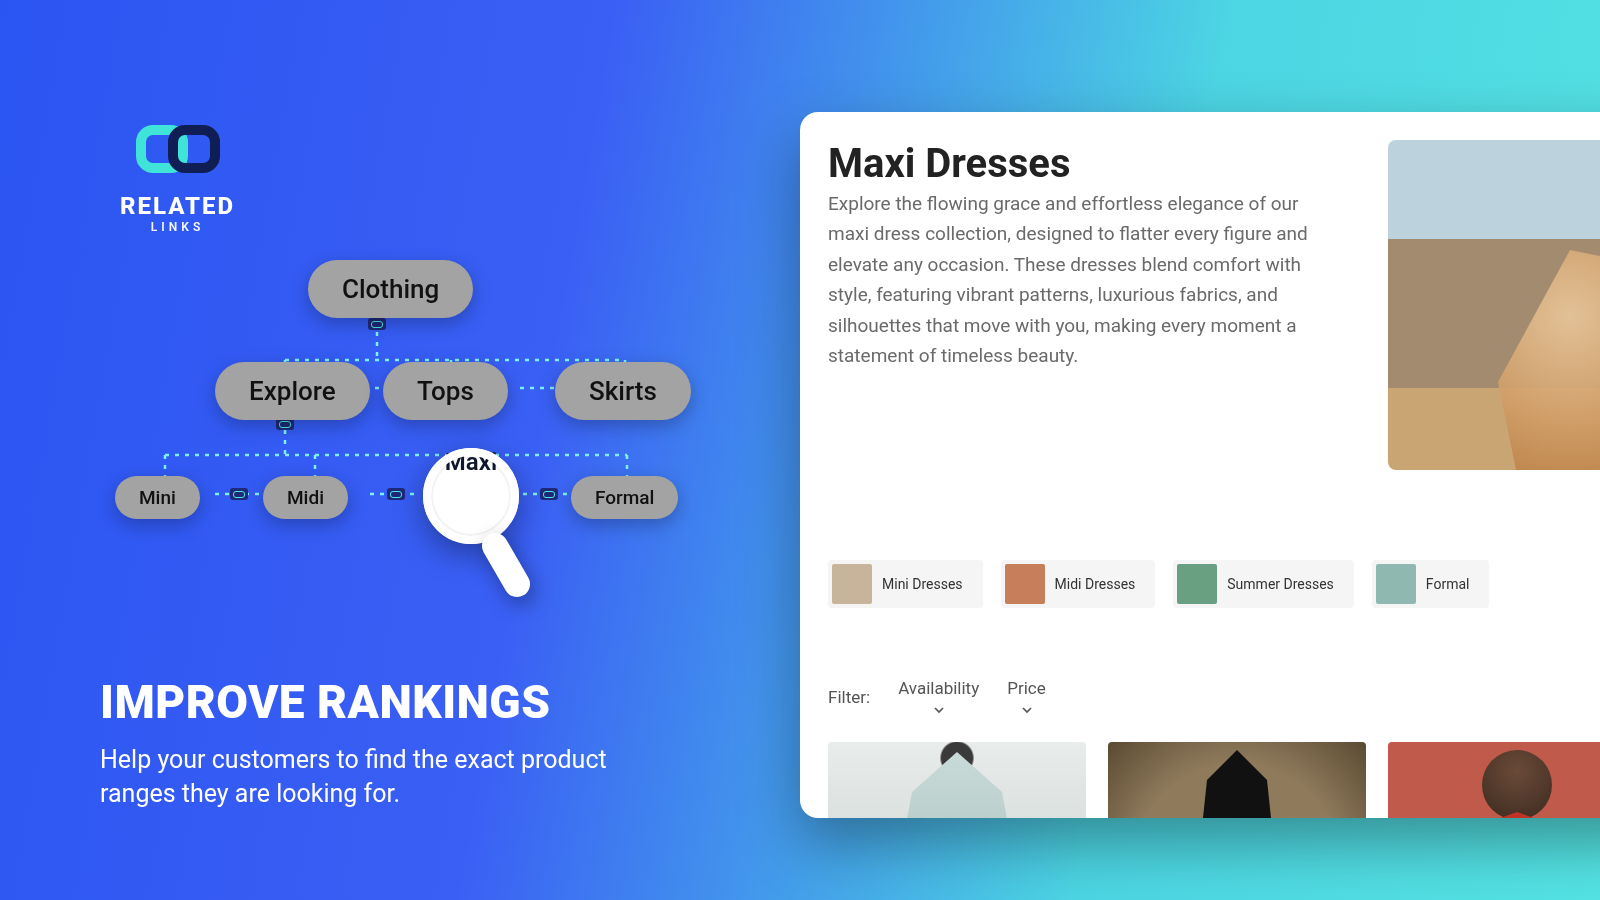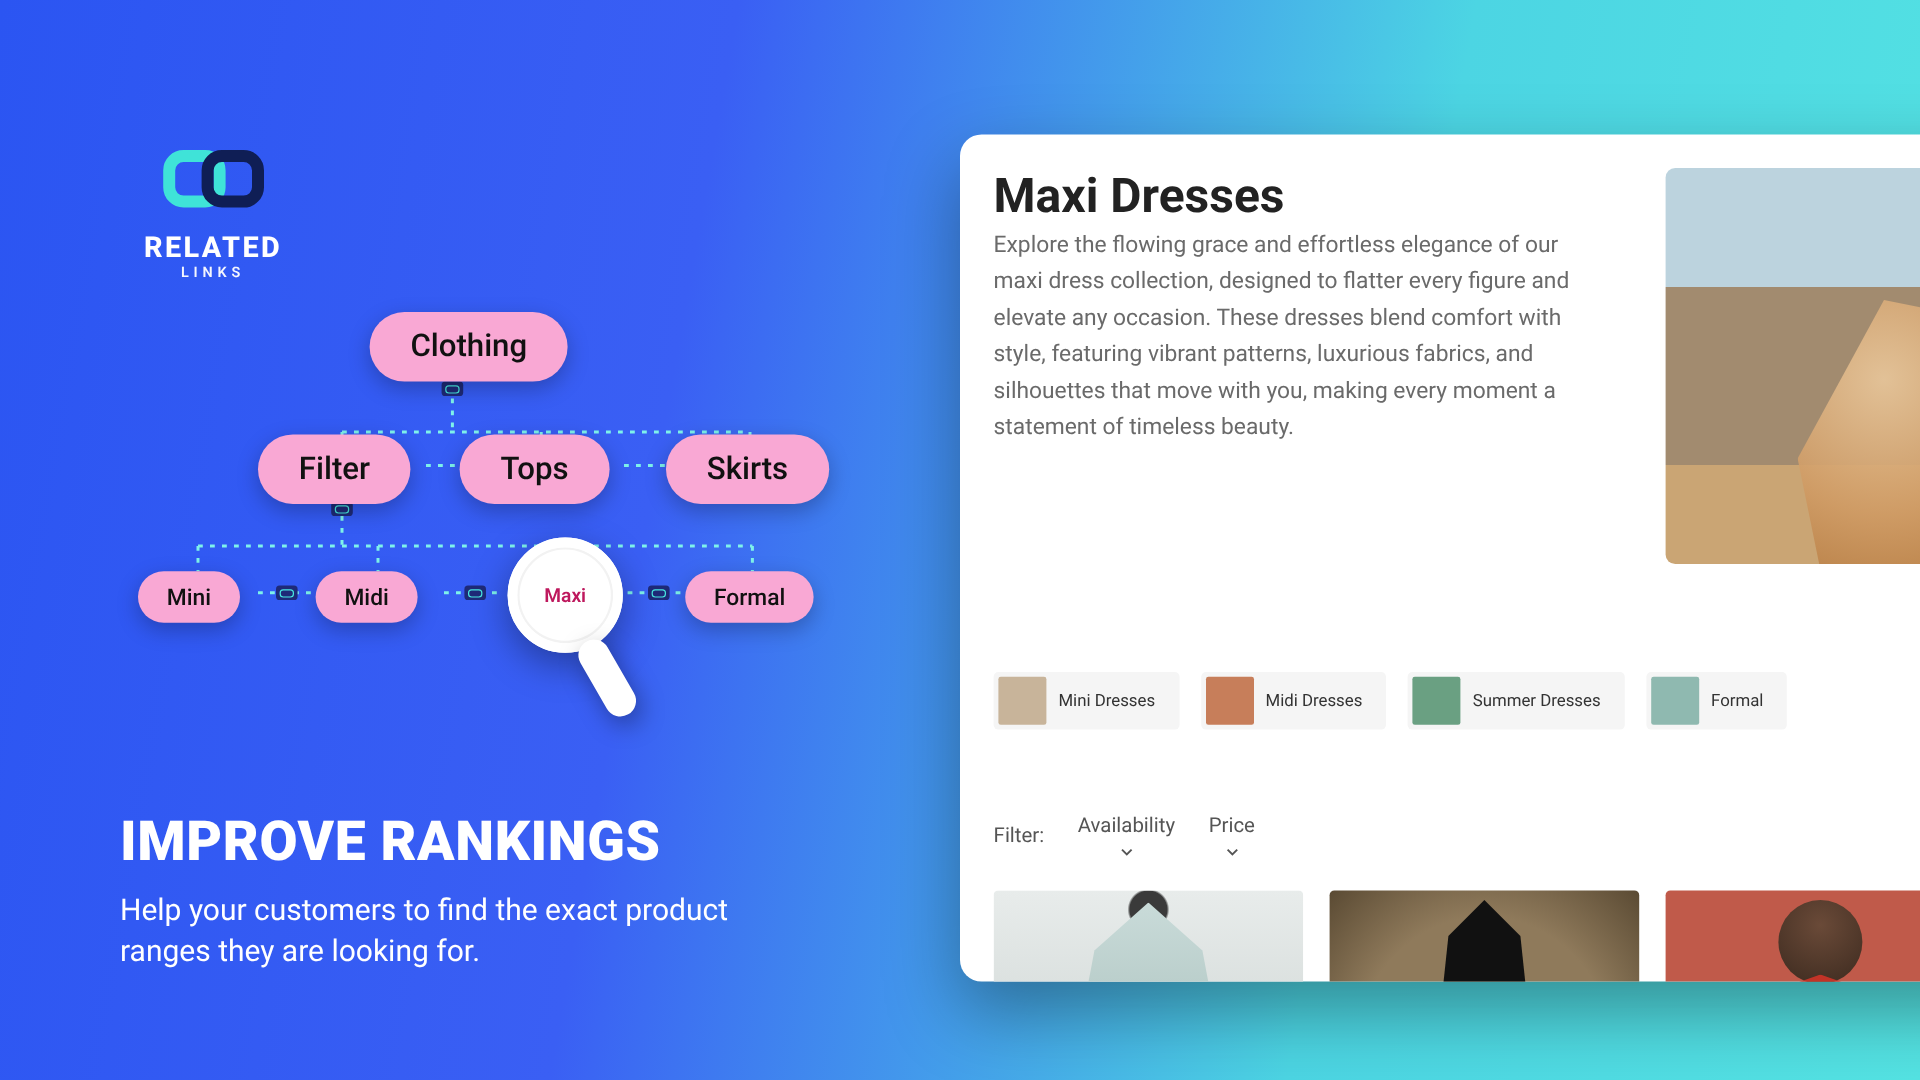--- a/index.html
+++ b/index.html
@@ -45,41 +45,41 @@
     height: 330px;
   }
   .tree-svg {
     position: absolute;
     top: 0; left: 0;
     width: 100%;
     height: 100%;
   }
   .pill {
     position: absolute;
-    background: #f9a8d4;
+    background: #a3a3a3;
     color: #111;
     border-radius: 40px;
     padding: 13px 30px;
     font-weight: 500;
     box-shadow: 0 6px 18px rgba(0,0,0,0.25);
     white-space: nowrap;
   }
   .pill-sm { padding: 10px 24px; font-size: 19px; }
   .pill-lg { padding: 14px 34px; font-size: 26px; }
 
   
   .maxi-node {
     position: absolute;
     top: 188px; left: 308px;
     width: 96px; height: 96px;
     background:#fff;
     border-radius:50%;
     box-shadow:0 10px 30px rgba(0,0,0,0.35);
-    display:flex; align-items:center; justify-content:center;
-    font-size:16px; font-weight:600; color:#be185d;
+    display:flex; align-items:flex-start; justify-content:center;
+    font-size:24px; font-weight:600; color:#0f172a;
   }
   .magnifier-handle {
     position:absolute;
     top:270px; left:378px;
     width:26px; height:70px;
     background:#fff;
     border-radius:14px;
     transform:rotate(-30deg);
     box-shadow:0 8px 20px rgba(0,0,0,0.35);
   }
@@ -277,21 +277,21 @@
   </svg>
 
   <div class="link-chip" style="top:58px;left:253px"></div>
   <div class="link-chip" style="top:158px;left:161px"></div>
   <div class="link-chip" style="top:228px;left:115px"></div>
   <div class="link-chip" style="top:228px;left:272px"></div>
   <div class="link-chip" style="top:228px;left:425px"></div>
 
   <div class="pill pill-lg" style="top:0;left:193px">Clothing</div>
 
-  <div class="pill pill-lg" style="top:102px;left:100px">Filter</div>
+  <div class="pill pill-lg" style="top:102px;left:100px">Explore</div>
   <div class="pill pill-lg" style="top:102px;left:268px">Tops</div>
   <div class="pill pill-lg" style="top:102px;left:440px">Skirts</div>
 
   <div class="pill pill-sm" style="top:216px;left:0px">Mini</div>
   <div class="pill pill-sm" style="top:216px;left:148px">Midi</div>
   <div class="pill pill-sm" style="top:216px;left:456px">Formal</div>
 
   <div class="maxi-node">
     <span>Maxi</span>
   </div>

